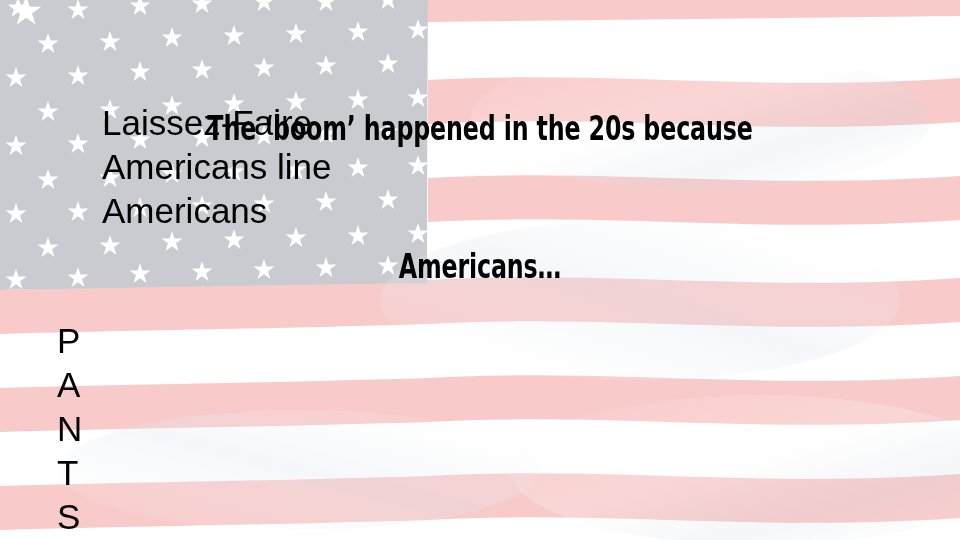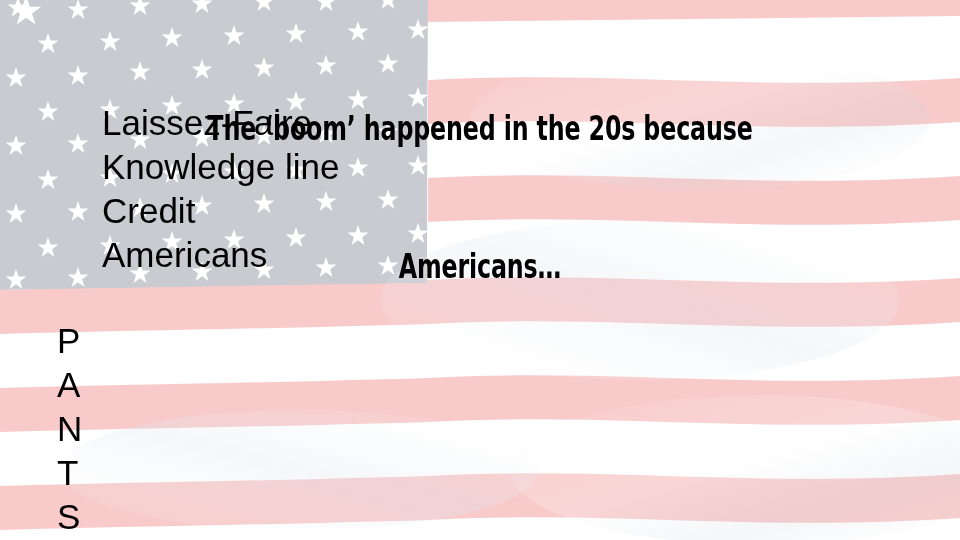--- a/index.html
+++ b/index.html
@@ -209,22 +209,21 @@
     </svg>
   </div>
 
   <div id="title-block">
     <div>The ‘boom’ happened in the 20s because</div>
     <div>Americans…</div>
   </div>
 
   <div id="body-list">
     <div class="line">Laissez-Faire</div>
-    <div class="line">Knowledge line</div>
-    <div class="line">Credit</div>
+    <div class="line">Americans line</div>
     <div class="line">Americans</div>
   </div>
 
   <div id="acrostic">
     <div class="letter">P</div>
     <div class="letter">A</div>
     <div class="letter">N</div>
     <div class="letter">T</div>
     <div class="letter">S</div>
   </div>

